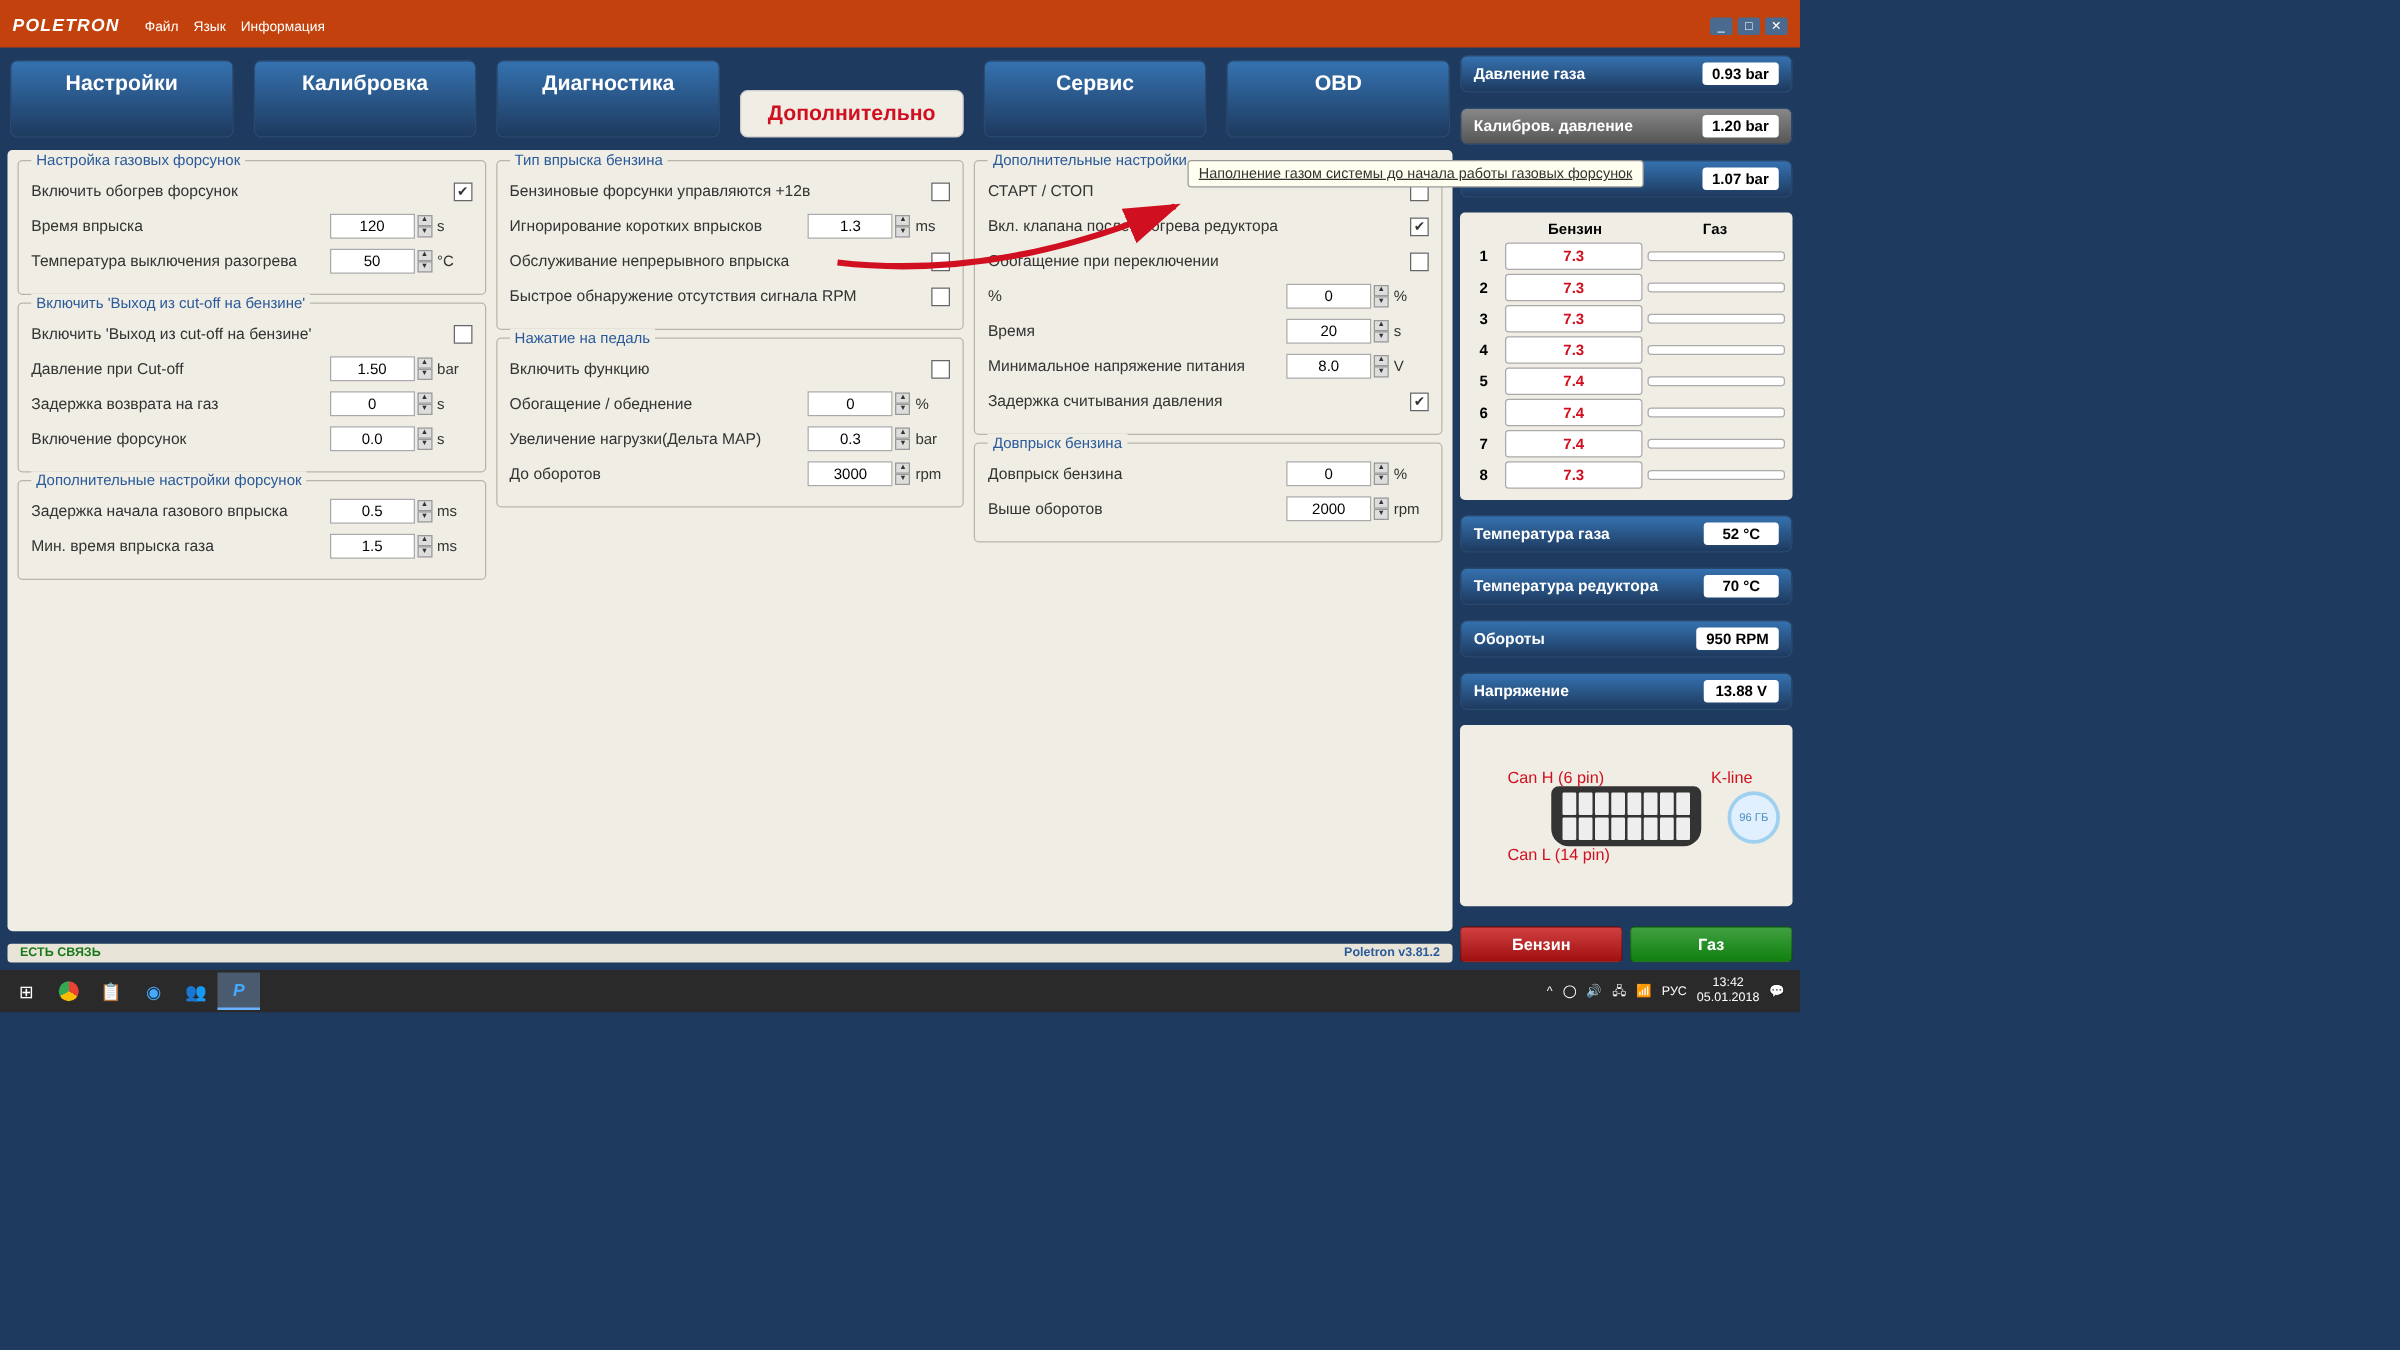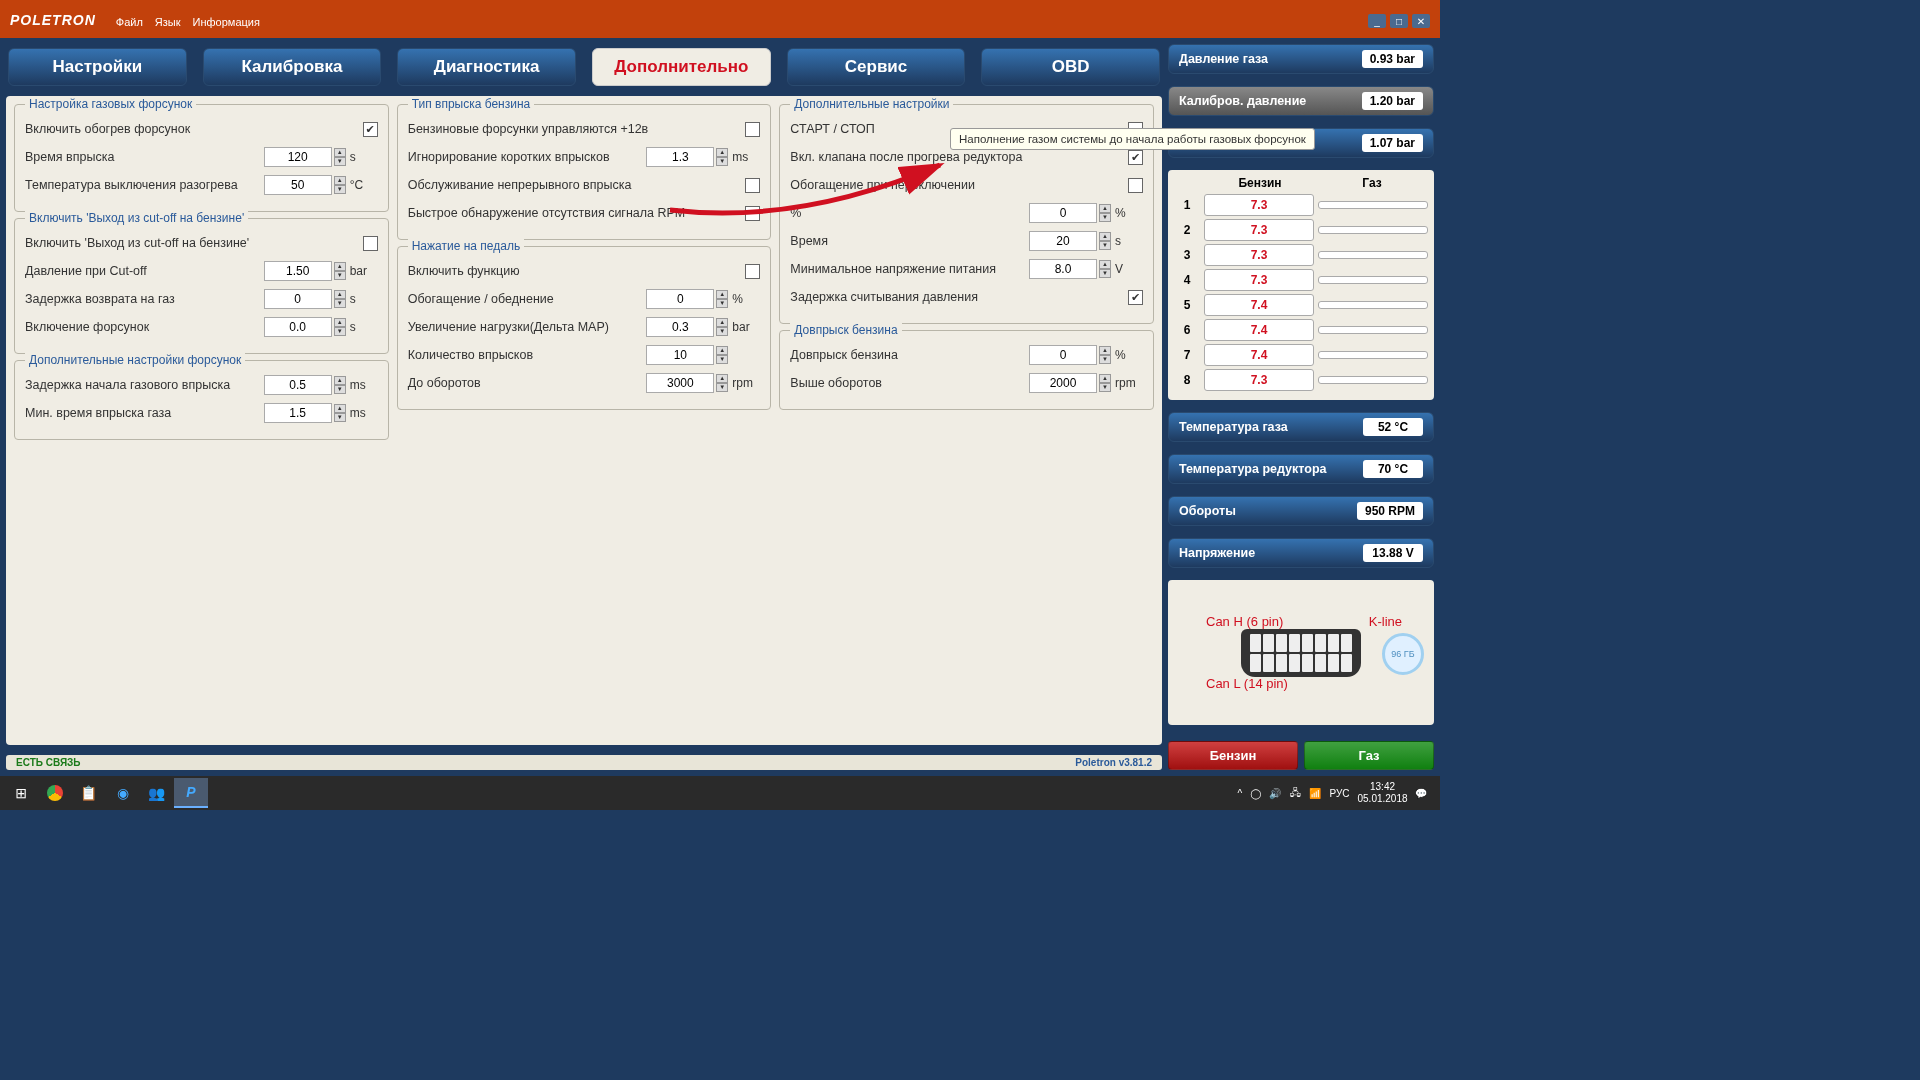--- a/index.html
+++ b/index.html
@@ -10,21 +10,21 @@
 .menu-item { margin-right: 12px; cursor: pointer; }
 .win-controls { margin-left: auto; display: flex; gap: 4px; }
 .win-btn { width: 18px; height: 14px; background: #4a6a8f; display: flex; align-items: center; justify-content: center; font-size: 10px; color: #fff; cursor: pointer; border-radius: 2px; }
 
 .main-area { display: flex; padding: 6px; gap: 6px; height: 738px; }
 .left-panel { flex: 1; display: flex; flex-direction: column; gap: 6px; }
 .right-panel { width: 266px; display: flex; flex-direction: column; gap: 12px; }
 
 .tabs-row { display: flex; gap: 16px; padding: 4px 2px; }
 .tab-btn { flex: 1; background: linear-gradient(#3572b0, #1e3a5f); color: #fff; border: 1px solid #2a4a6f; border-radius: 6px; padding: 8px 4px; font-size: 17px; font-weight: bold; text-align: center; cursor: pointer; }
-.tab-btn.active { background: #f0ede4; color: #d01020; border: 1px solid #ccc; }
+.tab-btn.active { background: #f0ede4; color: #d01020; border: 1px solid #ccc; margin-top: 24px; }
 
 .content-grid { display: flex; gap: 8px; flex: 1; background: #f0ede4; border-radius: 4px; padding: 8px; }
 .col { flex: 1; display: flex; flex-direction: column; gap: 6px; }
 
 .group { border: 1px solid #b8b5a8; border-radius: 4px; padding: 8px 10px 10px; position: relative; }
 .group-title { position: absolute; top: -8px; left: 10px; background: #f0ede4; padding: 0 4px; color: #2a5a9a; font-size: 12px; }
 .row { display: flex; align-items: center; margin: 4px 0; font-size: 12.5px; color: #333; min-height: 24px; }
 .row-label { flex: 1; }
 .row-input { width: 68px; text-align: center; background: #fff; border: 1px solid #aaa; padding: 2px; font-size: 12px; }
 .spinner { display: inline-flex; flex-direction: column; margin-left: 2px; }
@@ -52,21 +52,21 @@
 .obd-label { color: #d01020; font-size: 13px; position: absolute; }
 .obd-conn { width: 120px; height: 48px; background: #333; border-radius: 6px 6px 14px 14px; display: flex; flex-wrap: wrap; padding: 4px 6px; gap: 2px; justify-content: center; align-content: center; }
 .obd-pin { width: 11px; height: 18px; background: #eee; border-radius: 1px; font-size: 6px; color: #333; text-align: center; line-height: 28px; }
 .disk-badge { position: absolute; right: 10px; bottom: 50px; width: 42px; height: 42px; border-radius: 50%; background: #e0f0ff; border: 3px solid #a0d0f0; display: flex; align-items: center; justify-content: center; font-size: 9px; color: #5090c0; }
 
 .fuel-btns { display: flex; gap: 6px; margin-top: 4px; }
 .fuel-btn { flex: 1; padding: 6px; border-radius: 4px; color: #fff; font-weight: bold; font-size: 13px; text-align: center; cursor: pointer; border: 1px solid rgba(0,0,0,0.3); }
 .fuel-btn.petrol { background: linear-gradient(#d04040, #a01010); }
 .fuel-btn.gas { background: linear-gradient(#40a040, #108010); }
 
-.tooltip { position: absolute; background: #fffff0; border: 1px solid #999; padding: 4px 8px; font-size: 11.5px; color: #333; z-index: 100; border-radius: 3px; }
+.tooltip { position: absolute; background: #fffff0; border: 1px solid #999; padding: 4px 8px; font-size: 11.5px; color: #333; z-index: 100; border-radius: 3px; text-decoration: underline; }
 .arrow { position: absolute; z-index: 50; }
 
 .taskbar { position: absolute; bottom: 0; left: 0; right: 0; height: 34px; background: #2a2a2a; display: flex; align-items: center; padding: 0 4px; }
 .task-btn { width: 34px; height: 30px; display: flex; align-items: center; justify-content: center; color: #fff; font-size: 14px; cursor: pointer; }
 .task-btn.active { background: #4a5a6f; border-bottom: 2px solid #6ab0ff; }
 .tray { margin-left: auto; display: flex; align-items: center; gap: 8px; color: #fff; font-size: 10px; padding-right: 8px; }
 .tray-time { text-align: center; line-height: 1.2; }
 </style>
 </head>
 <body>
@@ -226,29 +226,20 @@
           <div class="row">
             <span class="row-label">Увеличение нагрузки(Дельта МАР)</span>
             <input class="row-input" value="0.3" style="">
             <span class="spinner">
                 <span class="spin-btn">▲</span>
                 <span class="spin-btn">▼</span>
               </span>
             <span class="unit">bar</span>
           </div>
           <div class="row">
-            <span class="row-label">Количество впрысков</span>
-            <input class="row-input" value="10" style="">
-            <span class="spinner">
-                <span class="spin-btn">▲</span>
-                <span class="spin-btn">▼</span>
-              </span>
-            <span class="unit"></span>
-          </div>
-          <div class="row">
             <span class="row-label">До оборотов</span>
             <input class="row-input" value="3000" style="">
             <span class="spinner">
                 <span class="spin-btn">▲</span>
                 <span class="spin-btn">▼</span>
               </span>
             <span class="unit">rpm</span>
           </div>
         </div>
       </div>

